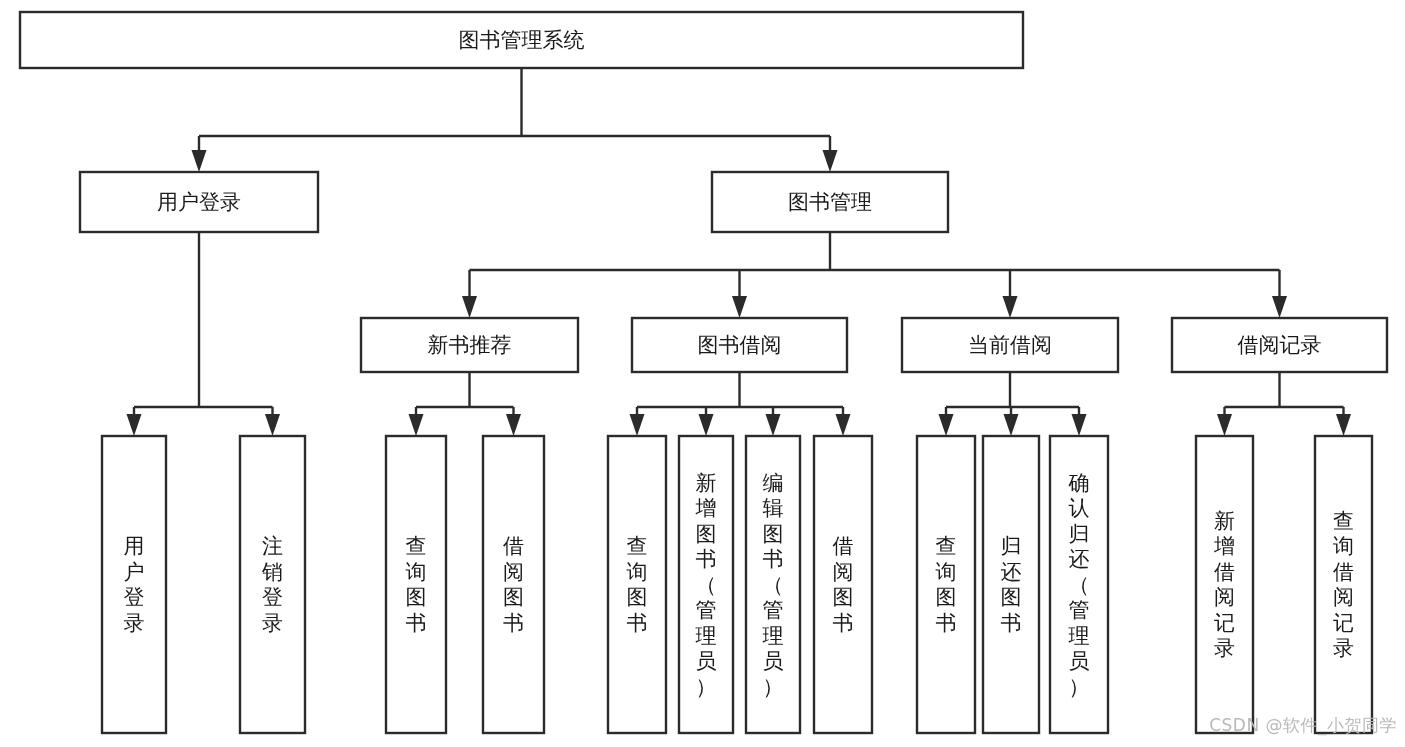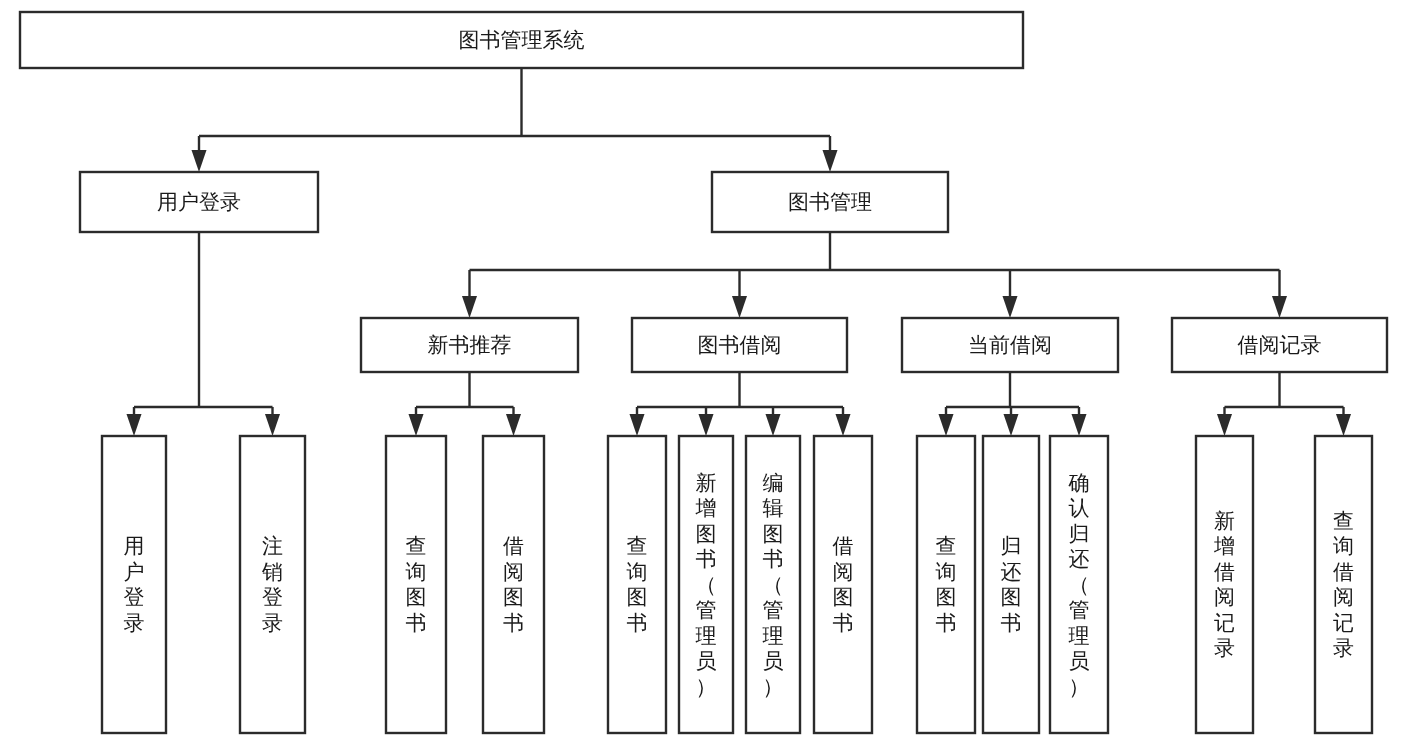--- a/index.html
+++ b/index.html
@@ -202,13 +202,14 @@
         <g>
           <rect x="1196" y="436" width="57" height="297" class="node-box"></rect>
           <text x="1224.5" class="node-label-v" y="527.89"><tspan x="1224.5" y="527.89">新</tspan><tspan x="1224.5" y="553.39">增</tspan><tspan x="1224.5" y="578.89">借</tspan><tspan x="1224.5" y="604.39">阅</tspan><tspan x="1224.5" y="629.89">记</tspan><tspan x="1224.5" y="655.39">录</tspan></text>
         </g>
         <g>
           <rect x="1315" y="436" width="57" height="297" class="node-box"></rect>
           <text x="1343.5" class="node-label-v" y="527.89"><tspan x="1343.5" y="527.89">查</tspan><tspan x="1343.5" y="553.39">询</tspan><tspan x="1343.5" y="578.89">借</tspan><tspan x="1343.5" y="604.39">阅</tspan><tspan x="1343.5" y="629.89">记</tspan><tspan x="1343.5" y="655.39">录</tspan></text>
         </g>
       </g>
   </svg>
+  <div class="watermark">CSDN @软件_小贺同学</div>
 </div>
 
 </body></html>

